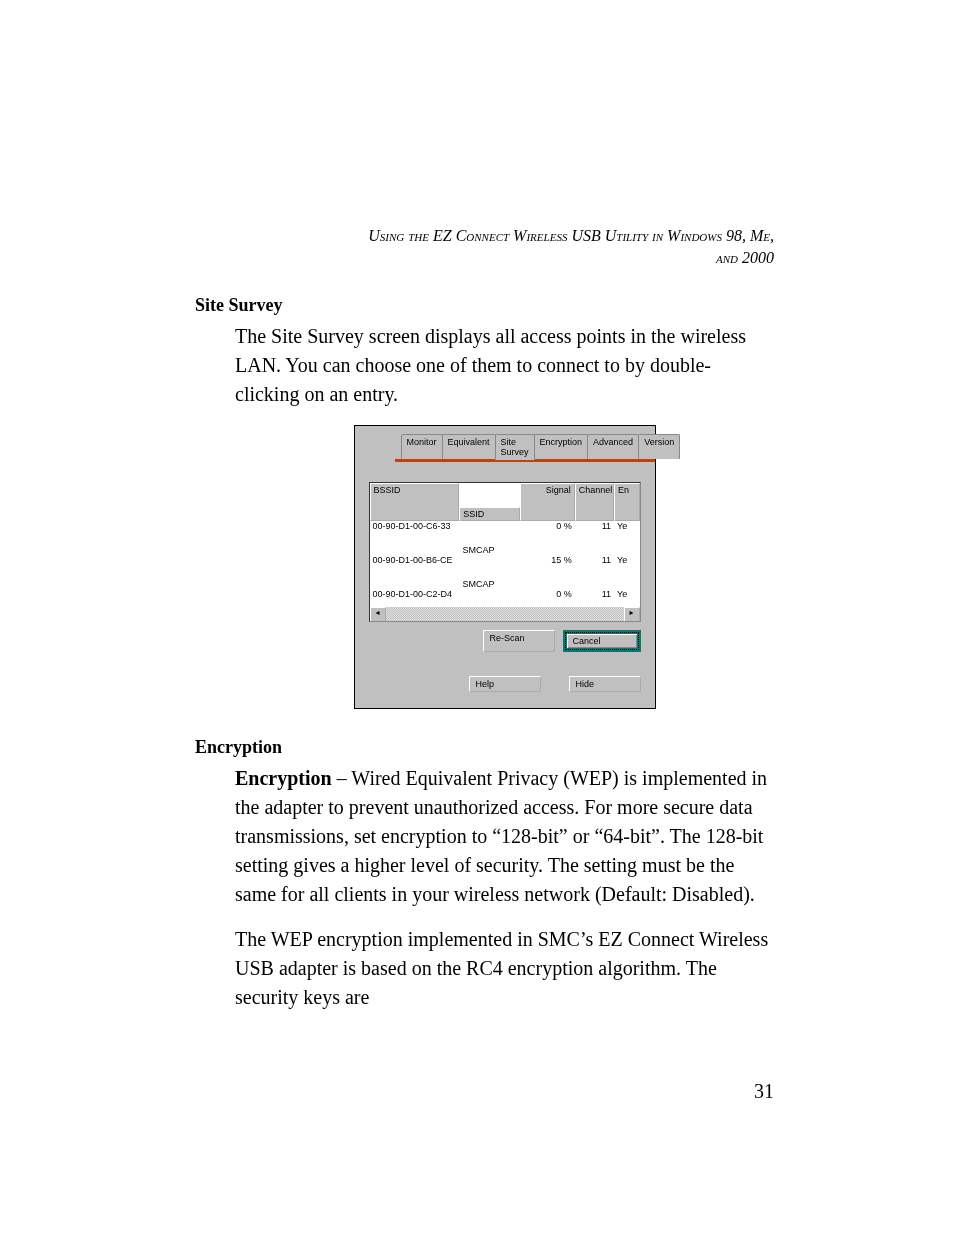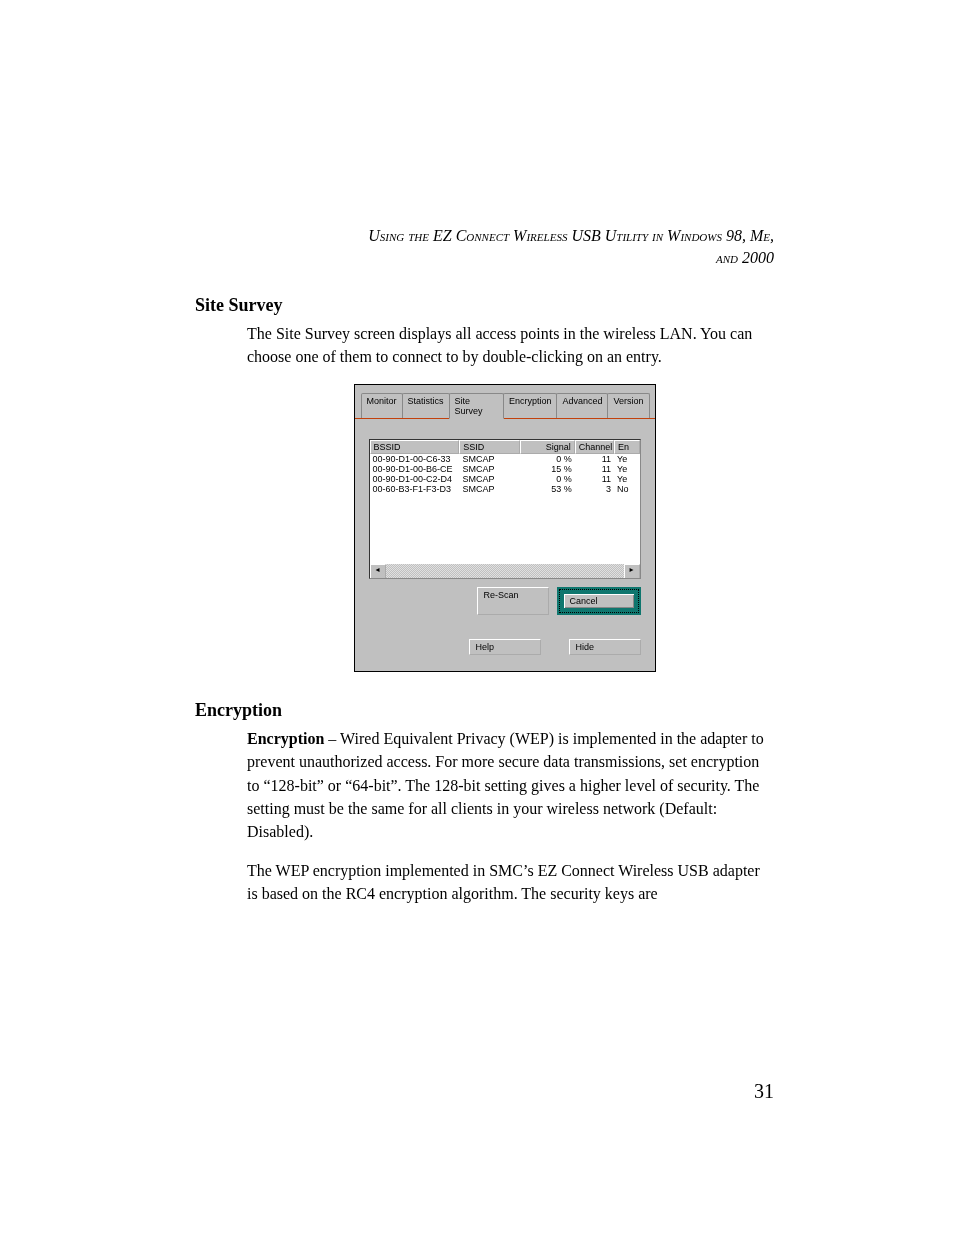--- a/index.html
+++ b/index.html
@@ -24,23 +24,23 @@
   margin-bottom: 25px;
 }
 .section-heading {
   font-family: Georgia, serif;
   font-weight: bold;
   font-size: 18px;
   margin: 0 0 6px 0;
   margin-left: -40px;
 }
 .body-text {
-  font-size: 16px;
+  font-size: 20px;
   line-height: 1.45;
-  margin: 0 0 16px 12px;
+  margin: 0 0 16px 0;
 }
 .page-number {
   position: absolute;
   right: 180px;
   top: 1080px;
   font-size: 20px;
 }
 .dialog-wrap {
   display: flex;
   justify-content: center;
@@ -73,21 +73,22 @@
   background: #c0c0c0;
   border: 1px outset #fff;
   font-size: 8px;
   line-height: 8px;
   text-align: center;
   color: #000;
 }
 .tab-strip {
   display: flex;
   padding: 8px 6px 0 6px;
-  border-bottom: 1px solid #c2410c;
+  border-bottom: 3px solid #c2410c;
+  margin-left: 40px;
 }
 .tab {
   font-size: 9px;
   padding: 2px 5px;
   border: 1px solid #888;
   border-bottom: none;
   background: #c0c0c0;
   margin-right: -1px;
   position: relative;
   border-top-left-radius: 2px;
@@ -115,21 +116,21 @@
 }
 .lh {
   border: 1px outset #fff;
   background: #c0c0c0;
   padding: 1px 3px;
   box-sizing: border-box;
   white-space: nowrap;
   overflow: hidden;
 }
 .col-bssid { width: 92px; }
-.col-ssid  { width: 62px; }
+.col-ssid  { width: 62px; margin-top: 24px; }
 .col-signal{ width: 56px; text-align: right; }
 .col-chan  { width: 40px; text-align: center; }
 .col-enc   { width: 26px; text-align: left; }
 .listview-rows { font-size: 9px; }
 .lr { display: flex; padding: 0; }
 .lc { padding: 0 3px; box-sizing: border-box; white-space: nowrap; overflow: hidden; }
 .lc.col-signal, .lc.col-chan { text-align: right; }
 .hscroll {
   position: absolute;
   left: 0; right: 0; bottom: 0;
@@ -162,41 +163,41 @@
   min-width: 58px;
   font-size: 9px;
   padding: 2px 6px;
   background: #c0c0c0;
   border: 1px outset #fff;
   text-align: left;
 }
 .win-btn.default {
   outline: 1px dotted #000;
   outline-offset: -3px;
-  border: 7px solid #0f766e;
+  border: 4px solid #0f766e;
   box-shadow: inset 1px 1px #fff, inset -1px -1px #888;
 }
 </style>
 </head>
 <body>
 
 <div class="page">
   <div class="chapter-header">
     <span>Using the EZ Connect Wireless USB Utility in Windows 98, Me,</span><br>
     <span>and 2000</span>
   </div>
 
   <h2 class="section-heading">Site Survey</h2>
   <p class="body-text">The Site Survey screen displays all access points in the wireless LAN. You can choose one of them to connect to by double-clicking on an entry.</p>
 
   <div class="dialog-wrap">
     <div class="dialog">
       <div class="tab-strip">
         <div class="tab">Monitor</div>
-        <div class="tab">Statistics</div>
+        <div class="tab">Equivalent</div>
         <div class="tab active">Site Survey</div>
         <div class="tab">Encryption</div>
         <div class="tab">Advanced</div>
         <div class="tab">Version</div>
       </div>
       <div class="dialog-body">
         <div class="listview">
           <div class="listview-headers">
             <div class="lh col-bssid">BSSID</div>
             <div class="lh col-ssid">SSID</div>

